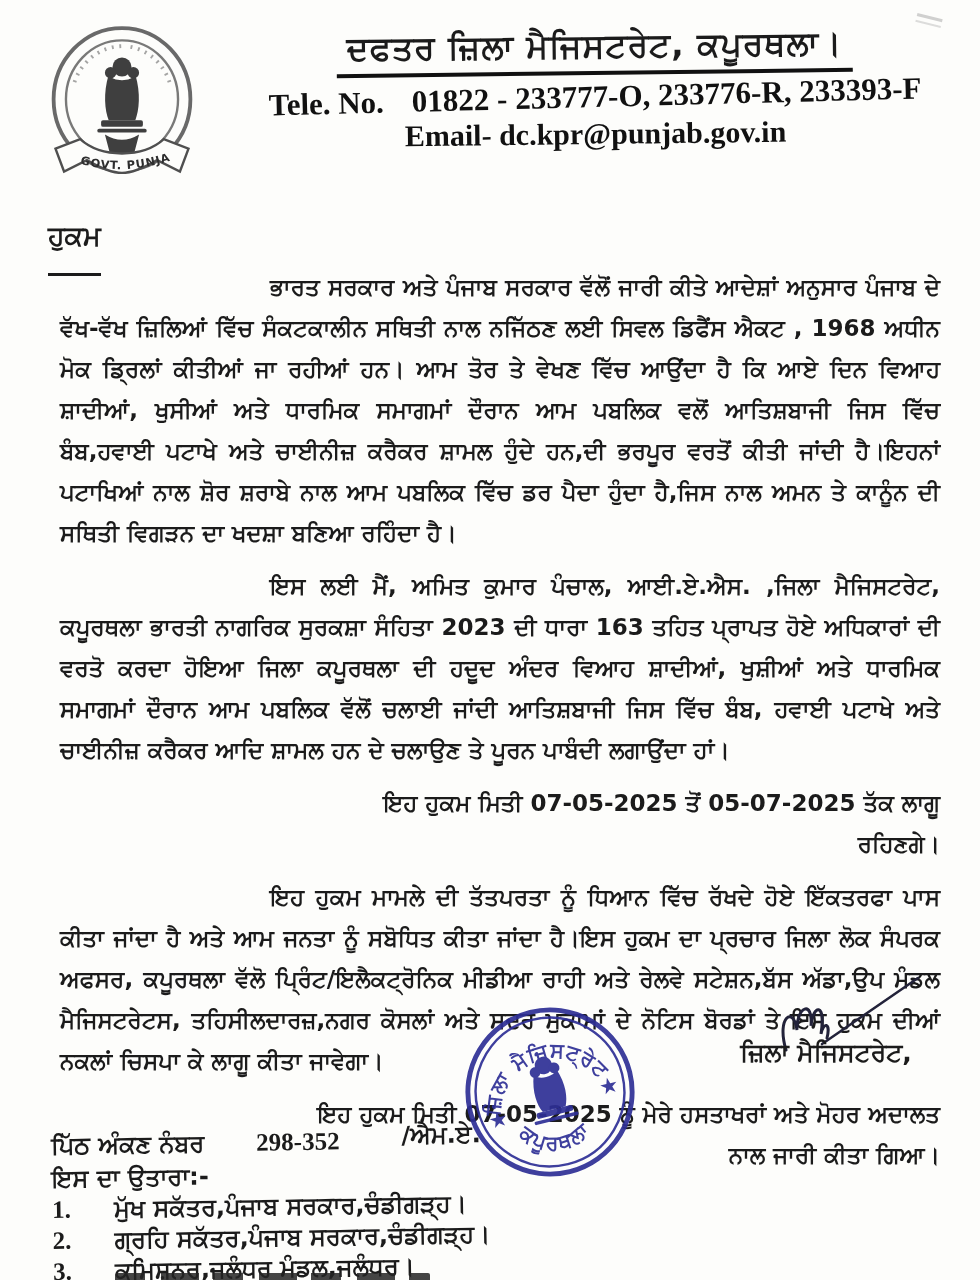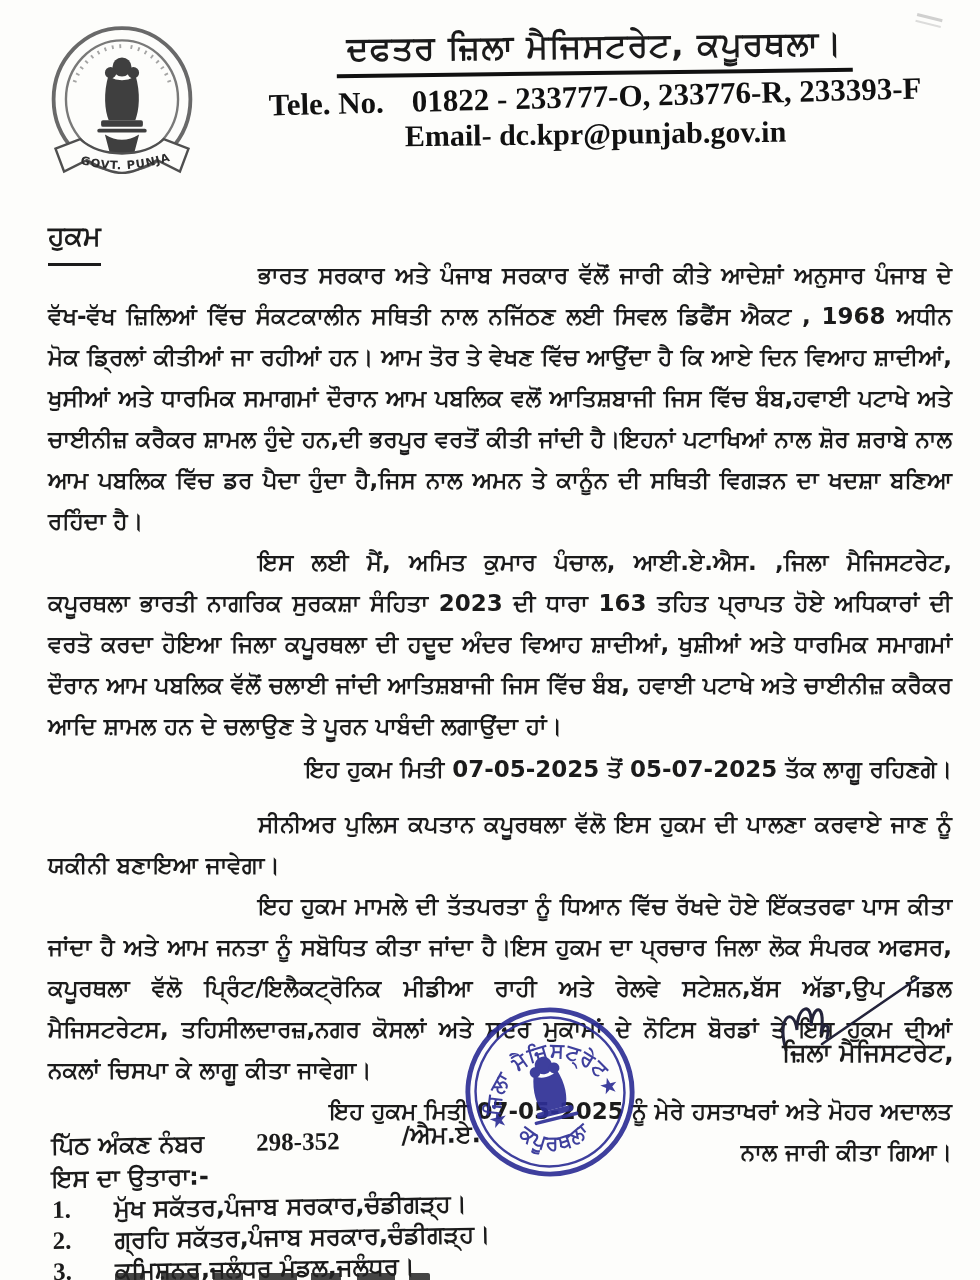--- a/index.html
+++ b/index.html
@@ -43,36 +43,36 @@
     transform:rotate(14deg);opacity:.45;
   }
   
   .order-body{
     position:absolute;left:48px;top:215px;width:904px;
     font-size:23px;font-weight:600;line-height:41px;
   }
   .order-heading-row{height:40px;}
   .order-heading{
     display:inline-block;font-size:27px;font-weight:700;
-    border-bottom:3px solid #1b1b1b;padding-bottom:7px;
-  }
-  .para{margin:0;text-align:justify;text-indent:210px;}
+    border-bottom:3px solid #1b1b1b;padding-bottom:17px;
+  }
+  .para{margin:12px;text-align:justify;text-indent:210px;}
   .para.single{text-align:right;text-indent:255px;}
   .para.p3{margin-top:2px;}
   .para.p4{margin-top:14px;}
   .para.p5{margin-top:0;}
   .para.p6{margin-top:0;}
   
   .seal{
     position:absolute;left:462px;top:1004px;width:176px;height:176px;
     transform:rotate(-14deg);opacity:.92;
   }
   .signature{position:absolute;left:770px;top:972px;width:160px;height:95px;}
   .sign-text{
-    position:absolute;left:758px;top:1036px;width:220px;
+    position:absolute;left:716px;top:1036px;width:220px;
     text-align:center;font-size:25px;font-weight:600;line-height:34px;
   }
   .date-line{
     position:absolute;left:676px;top:1122px;
     font-size:26px;font-weight:700;
   }
   
   .endorsement{
     position:absolute;left:52px;top:1128px;width:500px;
     font-size:24px;font-weight:600;transform:rotate(-0.9deg);
@@ -132,21 +132,20 @@
     <div class="email-row">Email- dc.kpr@punjab.gov.in</div>
   </div>
 
   <div class="order-body">
     <div class="order-heading-row">
       <span class="order-heading">ਹੁਕਮ</span>
     </div>
     <p class="para p1">ਭਾਰਤ ਸਰਕਾਰ ਅਤੇ ਪੰਜਾਬ ਸਰਕਾਰ ਵੱਲੋਂ ਜਾਰੀ ਕੀਤੇ ਆਦੇਸ਼ਾਂ ਅਨੁਸਾਰ ਪੰਜਾਬ ਦੇ ਵੱਖ-ਵੱਖ ਜ਼ਿਲਿਆਂ ਵਿੱਚ ਸੰਕਟਕਾਲੀਨ ਸਥਿਤੀ ਨਾਲ ਨਜਿੱਠਣ ਲਈ ਸਿਵਲ ਡਿਫੈਂਸ ਐਕਟ , 1968 ਅਧੀਨ ਮੋਕ ਡ੍ਰਿਲਾਂ ਕੀਤੀਆਂ ਜਾ ਰਹੀਆਂ ਹਨ। ਆਮ ਤੋਰ ਤੇ ਵੇਖਣ ਵਿੱਚ ਆਉਂਦਾ ਹੈ ਕਿ ਆਏ ਦਿਨ ਵਿਆਹ ਸ਼ਾਦੀਆਂ, ਖੁਸੀਆਂ ਅਤੇ ਧਾਰਮਿਕ ਸਮਾਗਮਾਂ ਦੌਰਾਨ ਆਮ ਪਬਲਿਕ ਵਲੋਂ ਆਤਿਸ਼ਬਾਜੀ ਜਿਸ ਵਿੱਚ ਬੰਬ,ਹਵਾਈ ਪਟਾਖੇ ਅਤੇ ਚਾਈਨੀਜ਼ ਕਰੈਕਰ ਸ਼ਾਮਲ ਹੁੰਦੇ ਹਨ,ਦੀ ਭਰਪੂਰ ਵਰਤੋਂ ਕੀਤੀ ਜਾਂਦੀ ਹੈ।ਇਹਨਾਂ ਪਟਾਖਿਆਂ ਨਾਲ ਸ਼ੋਰ ਸ਼ਰਾਬੇ ਨਾਲ ਆਮ ਪਬਲਿਕ ਵਿੱਚ ਡਰ ਪੈਦਾ ਹੁੰਦਾ ਹੈ,ਜਿਸ ਨਾਲ ਅਮਨ ਤੇ ਕਾਨੂੰਨ ਦੀ ਸਥਿਤੀ ਵਿਗੜਨ ਦਾ ਖਦਸ਼ਾ ਬਣਿਆ ਰਹਿੰਦਾ ਹੈ।</p>
     <p class="para p2">ਇਸ ਲਈ  ਮੈਂ, ਅਮਿਤ ਕੁਮਾਰ ਪੰਚਾਲ, ਆਈ.ਏ.ਐਸ. ,ਜਿਲਾ ਮੈਜਿਸਟਰੇਟ, ਕਪੂਰਥਲਾ ਭਾਰਤੀ ਨਾਗਰਿਕ ਸੁਰਕਸ਼ਾ ਸੰਹਿਤਾ 2023 ਦੀ ਧਾਰਾ 163 ਤਹਿਤ ਪ੍ਰਾਪਤ ਹੋਏ ਅਧਿਕਾਰਾਂ ਦੀ ਵਰਤੋ ਕਰਦਾ ਹੋਇਆ ਜਿਲਾ ਕਪੂਰਥਲਾ ਦੀ ਹਦੂਦ ਅੰਦਰ ਵਿਆਹ ਸ਼ਾਦੀਆਂ, ਖੁਸ਼ੀਆਂ ਅਤੇ ਧਾਰਮਿਕ ਸਮਾਗਮਾਂ ਦੌਰਾਨ ਆਮ ਪਬਲਿਕ ਵੱਲੋਂ ਚਲਾਈ ਜਾਂਦੀ ਆਤਿਸ਼ਬਾਜੀ ਜਿਸ ਵਿੱਚ ਬੰਬ, ਹਵਾਈ ਪਟਾਖੇ ਅਤੇ ਚਾਈਨੀਜ਼ ਕਰੈਕਰ ਆਦਿ ਸ਼ਾਮਲ ਹਨ ਦੇ ਚਲਾਉਣ ਤੇ ਪੂਰਨ ਪਾਬੰਦੀ ਲਗਾਉਂਦਾ ਹਾਂ।</p>
     <p class="para single p3">ਇਹ ਹੁਕਮ ਮਿਤੀ 07-05-2025 ਤੋਂ 05-07-2025 ਤੱਕ ਲਾਗੂ ਰਹਿਣਗੇ।</p>
-    <p class="para p4">ਸੀਨੀਅਰ ਪੁਲਿਸ ਕਪਤਾਨ ਕਪੂਰਥਲਾ ਵੱਲੋ ਇਸ ਹੁਕਮ ਦੀ ਪਾਲਣਾ ਕਰਵਾਏ ਜਾਣ ਨੂੰ ਯਕੀਨੀ ਬਣਾਇਆ ਜਾਵੇਗਾ।</p>
     <p class="para p5">ਇਹ ਹੁਕਮ ਮਾਮਲੇ ਦੀ ਤੱਤਪਰਤਾ ਨੂੰ ਧਿਆਨ ਵਿੱਚ ਰੱਖਦੇ ਹੋਏ ਇੱਕਤਰਫਾ ਪਾਸ ਕੀਤਾ ਜਾਂਦਾ ਹੈ ਅਤੇ ਆਮ ਜਨਤਾ ਨੂੰ ਸਬੋਧਿਤ ਕੀਤਾ ਜਾਂਦਾ ਹੈ।ਇਸ ਹੁਕਮ ਦਾ ਪ੍ਰਚਾਰ ਜਿਲਾ ਲੋਕ ਸੰਪਰਕ ਅਫਸਰ, ਕਪੂਰਥਲਾ ਵੱਲੋ ਪ੍ਰਿੰਟ/ਇਲੈਕਟ੍ਰੋਨਿਕ ਮੀਡੀਆ ਰਾਹੀ ਅਤੇ ਰੇਲਵੇ ਸਟੇਸ਼ਨ,ਬੱਸ ਅੱਡਾ,ਉਪ ਮੰਡਲ ਮੈਜਿਸਟਰੇਟਸ, ਤਹਿਸੀਲਦਾਰਜ਼,ਨਗਰ ਕੋਸਲਾਂ ਅਤੇ ਸਦਰ ਮੁਕਾਮਾਂ ਦੇ ਨੋਟਿਸ ਬੋਰਡਾਂ ਤੇ ਇਸ ਹੁਕਮ ਦੀਆਂ ਨਕਲਾਂ ਚਿਸਪਾ ਕੇ ਲਾਗੂ ਕੀਤਾ ਜਾਵੇਗਾ।</p>
     <p class="para single p6">ਇਹ ਹੁਕਮ ਮਿਤੀ  07-05-2025 ਨੂੰ ਮੇਰੇ ਹਸਤਾਖਰਾਂ ਅਤੇ ਮੋਹਰ ਅਦਾਲਤ ਨਾਲ ਜਾਰੀ ਕੀਤਾ ਗਿਆ।</p>
   </div>
 
   <svg class="seal" viewBox="0 0 180 180">
     <circle cx="90" cy="90" r="84" fill="none" stroke-width="5" stroke="#2e2f96"></circle>
     <circle cx="90" cy="90" r="76" fill="none" stroke-width="2.5" stroke="#2e2f96"></circle>
     <path id="sealTop" d="M34 104 A 57 57 0 0 1 146 100" fill="none"></path>
     <path id="sealBot" d="M46 122 A 49 49 0 0 0 136 118" fill="none"></path>
     <text font-size="21" font-weight="bold" letter-spacing="1" fill="#2e2f96">

